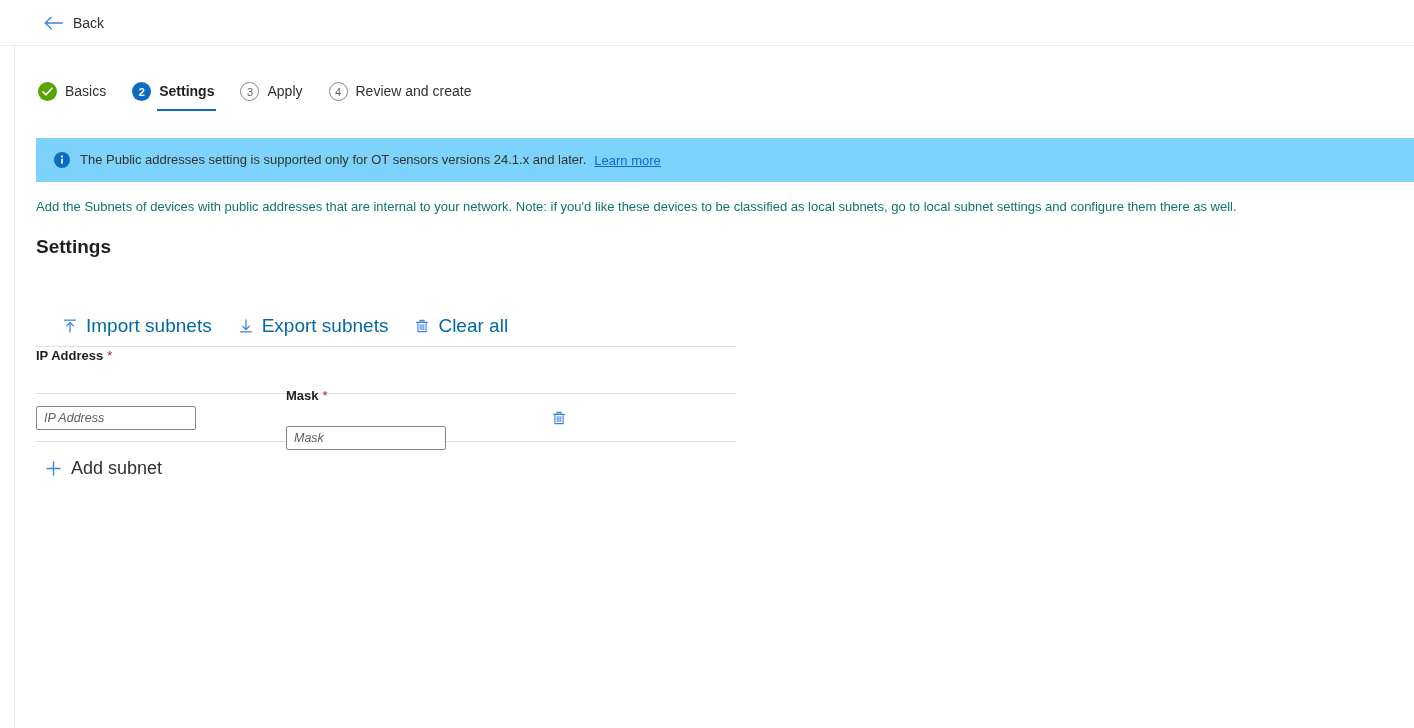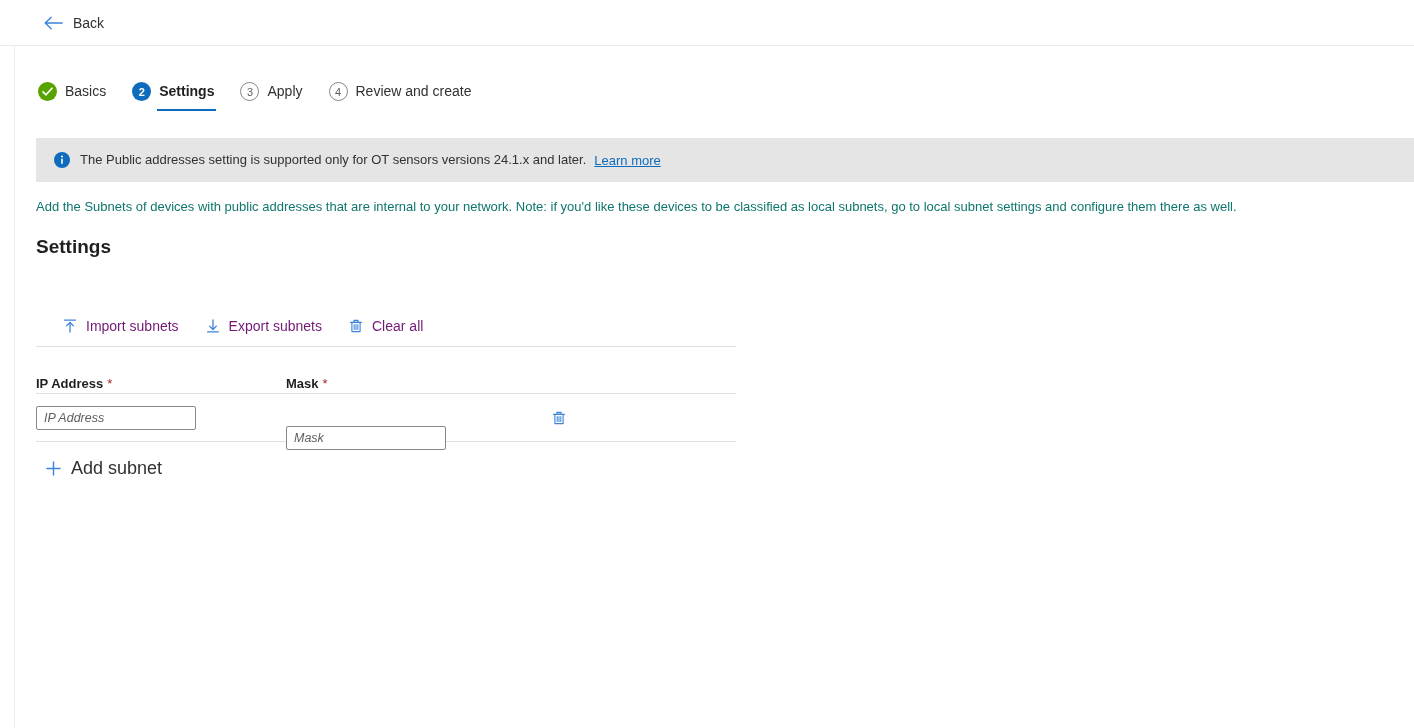--- a/index.html
+++ b/index.html
@@ -121,21 +121,21 @@
     background: #0f6cbd;
   }
 
   
   .banner {
     position: absolute;
     left: 36px;
     top: 138px;
     width: 1378px;
     height: 44px;
-    background: #e5e5e5;
+    background: #7dd3fc;
     display: flex;
     align-items: center;
     box-sizing: border-box;
     padding-left: 18px;
   }
   .banner-icon {
     width: 16px;
     height: 16px;
     flex: 0 0 auto;
     margin-right: 10px;
@@ -194,37 +194,37 @@
     cursor: pointer;
     padding: 3px 2px;
   }
   .tool-icon {
     width: 16px;
     height: 16px;
     display: block;
     flex: 0 0 auto;
   }
   .tool-label {
-    font-size: 14px;
-    color: #701a75;
+    font-size: 19px;
+    color: #0369a1;
     line-height: 18px;
     white-space: nowrap;
   }
 
   
   .table {
     position: absolute;
     left: 36px;
     top: 346px;
     width: 700px;
   }
   .table-head {
     height: 48px;
     display: flex;
-    align-items: flex-end;
+    align-items: flex-start;
     border-top: 1px solid #e1dfdd;
     border-bottom: 1px solid #e1dfdd;
     box-sizing: border-box;
   }
   .th {
     font-size: 13px;
     font-weight: 700;
     color: #201f1e;
     line-height: 18px;
   }

